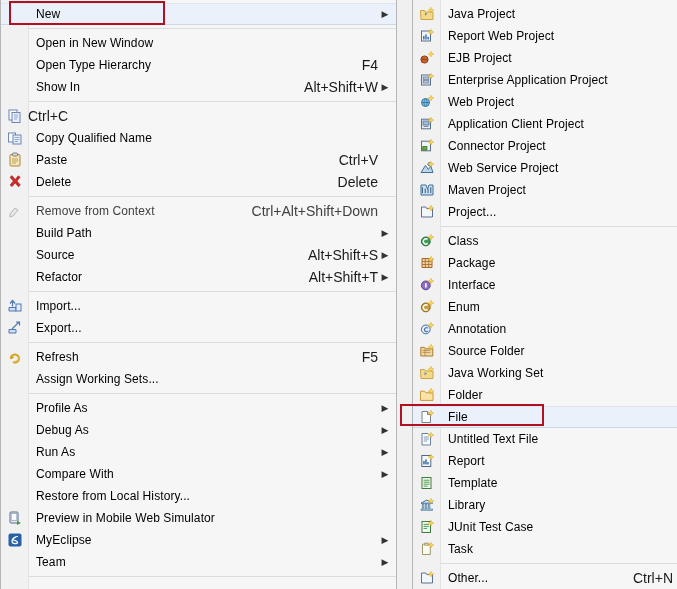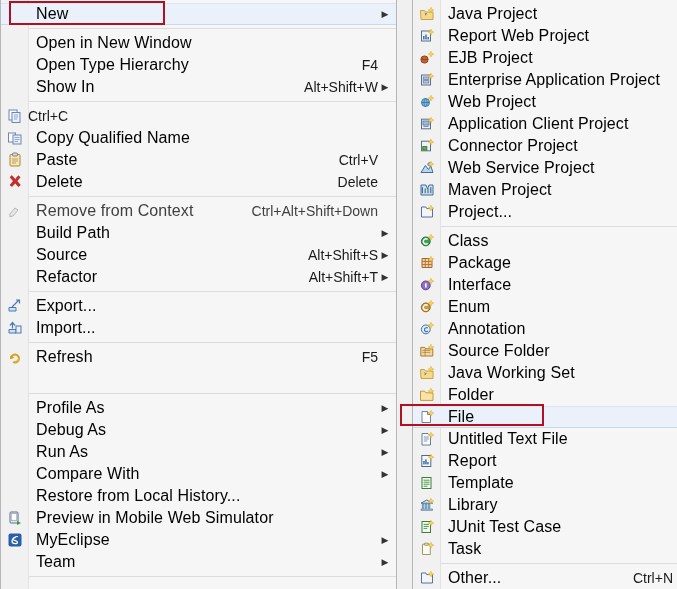--- a/index.html
+++ b/index.html
@@ -69,21 +69,21 @@
     flex: 0 0 27px;
     width: 27px;
     height: 18px;
     display: flex;
     align-items: center;
     justify-content: center;
   }
   .item .lbl {
     flex: 1 1 auto;
     padding-left: 8px;
-    font-size: 16px;
+    font-size: 12px;
     line-height: 14px;
     letter-spacing: .1px;
   }
   .item .acc {
     flex: 0 0 auto;
     font-size: 14px;
     line-height: 14px;
     color: #1a1a1a;
     padding-right: 2px;
   }
@@ -231,54 +231,55 @@
           <span class="ic"></span>
           <span class="lbl">Refactor</span>
           <span class="acc">Alt+Shift+T</span>
           <span class="arrow">▶</span>
         </li>
         <li class="sep"></li>
         <li class="item">
           <span class="ic">
             <svg width="16" height="16" viewBox="0 0 16 16">
               <path d="M2 9.5h7v3.5h-7z" fill="#cfe0f5" stroke="#4f79b2"></path>
-              <path d="M5 9L12 2M9 2h3.5v3.5" stroke="#4f79b2" fill="none" stroke-width="1.2"></path>
-            </svg>
-          </span>
-          <span class="lbl">Export...</span>
-          <span class="acc"></span>
-          <span class="arrow empty">▶</span>
-        </li>
-        <li class="item">
-          <span class="ic">
-            <svg width="16" height="16" viewBox="0 0 16 16">
-              <path d="M2 9.5h7v3.5h-7z" fill="#cfe0f5" stroke="#4f79b2"></path>
               <path d="M5.5 8.5V2.5M3 5.5l2.5-3 2.5 3" stroke="#4f79b2" fill="none" stroke-width="1.2"></path>
               <rect x="9" y="6" width="5" height="7" fill="#e8eef8" stroke="#4f79b2"></rect>
             </svg>
           </span>
           <span class="lbl">Import...</span>
+          <span class="acc"></span>
+          <span class="arrow empty">▶</span>
+        </li>
+        <li class="item">
+          <span class="ic">
+            <svg width="16" height="16" viewBox="0 0 16 16">
+              <path d="M2 9.5h7v3.5h-7z" fill="#cfe0f5" stroke="#4f79b2"></path>
+              <path d="M5 9L12 2M9 2h3.5v3.5" stroke="#4f79b2" fill="none" stroke-width="1.2"></path>
+            </svg>
+          </span>
+          <span class="lbl">Export...</span>
           <span class="acc"></span>
           <span class="arrow empty">▶</span>
         </li>
         <li class="sep"></li>
         <li class="item">
           <span class="ic">
             <svg width="16" height="16" viewBox="0 0 16 16">
               <path d="M4 10a4 4 0 1 1 2 3" fill="none" stroke="#d6a21e" stroke-width="2"></path>
               <path d="M3 6.5l1.5 3.5 3-1.5z" fill="#d6a21e"></path>
               <path d="M12 9a4 4 0 0 1-5 3.6" fill="none" stroke="#e0b447" stroke-width="1.6"></path>
             </svg>
           </span>
           <span class="lbl">Refresh</span>
           <span class="acc">F5</span>
           <span class="arrow empty">▶</span>
         </li>
         <li class="item">
           <span class="ic"></span>
+          <span class="lbl">Assign Working Sets...</span>
           <span class="acc"></span>
           <span class="arrow empty">▶</span>
         </li>
         <li class="sep"></li>
         <li class="item">
           <span class="ic"></span>
           <span class="lbl">Profile As</span>
           <span class="acc"></span>
           <span class="arrow">▶</span>
         </li>

